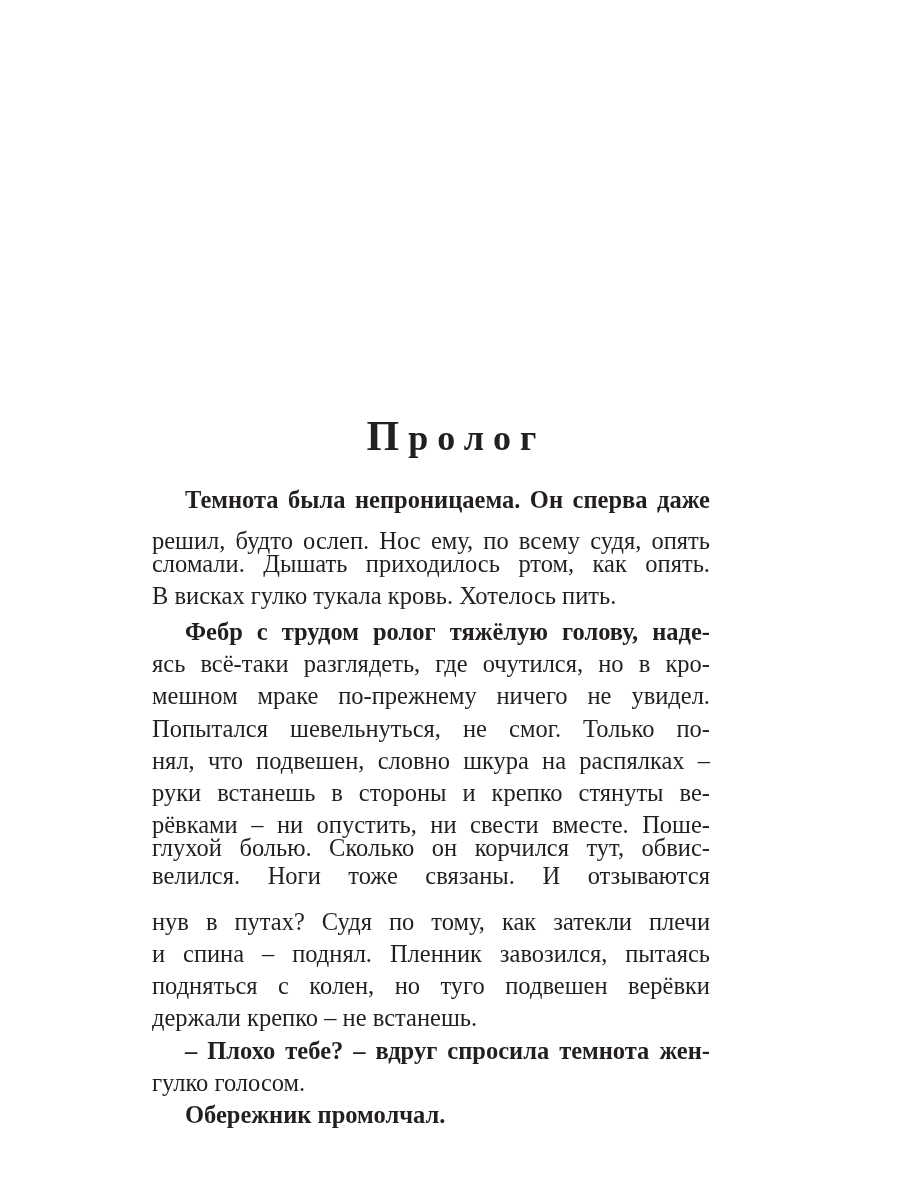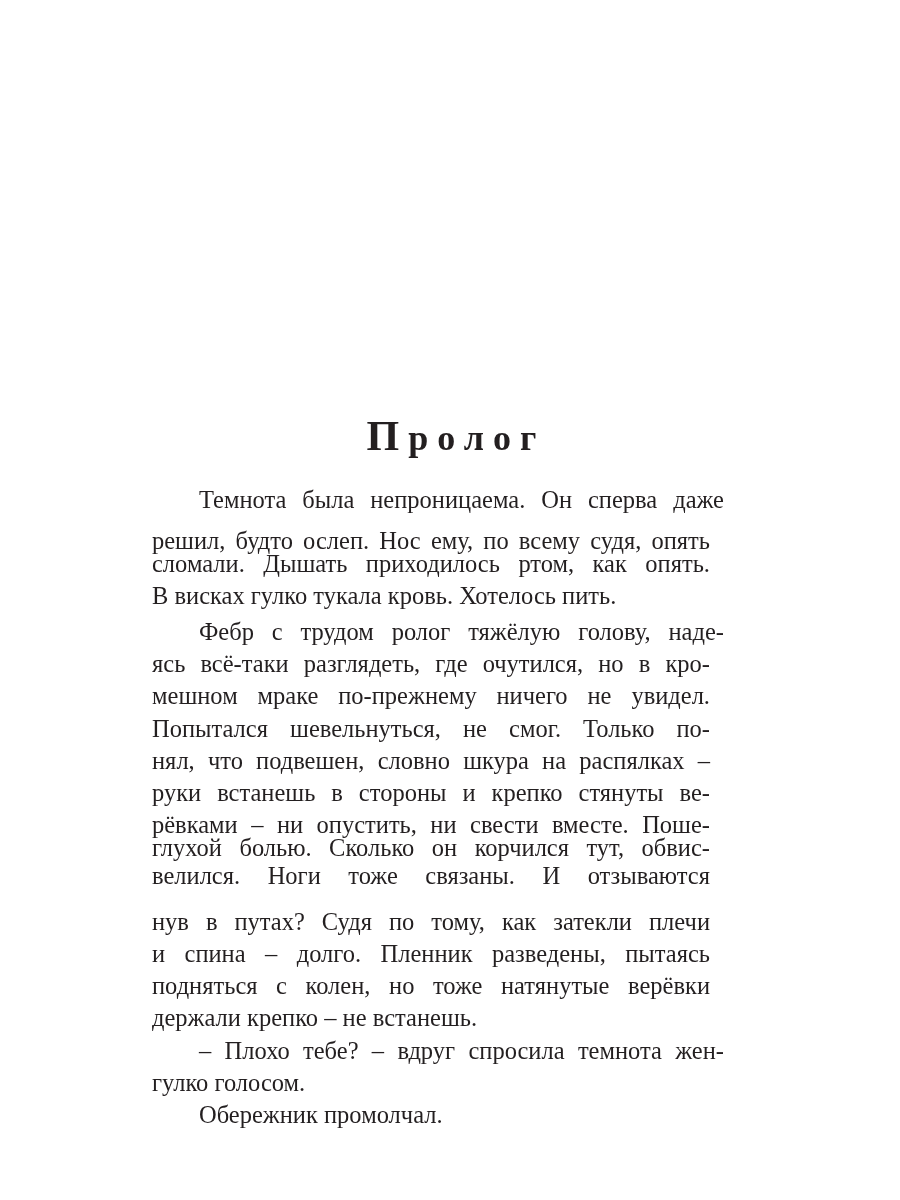--- a/index.html
+++ b/index.html
@@ -10,21 +10,21 @@
     .title {
       position: absolute; left: 0; width: 900px; top: 412px; text-align: center;
       font-size: 36px; font-weight: bold; letter-spacing: 9px; padding-left: 6px;
     }
     .title .cap { font-size: 42px; }
     .line {
       position: absolute; left: 152px; width: 558px; height: 32px;
       font-size: 24.5px; line-height: 32px; white-space: nowrap;
       text-align: justify; text-align-last: justify;
     }
-    .line.indent { left: 199px; width: 525px; }
+    .line.indent { left: 185px; width: 525px; font-weight: bold; }
     .line.last { text-align-last: left; }
   </style>
 </head>
 <body>
 
 <div>
   <div class="title"><span class="cap">П</span><span>ролог</span></div>
 
   <div>
     <div class="line indent" style="top:484px">Темнота была непроницаема. Он сперва даже</div>
@@ -34,20 +34,20 @@
     <div class="line indent" style="top:616px">Фебр с трудом ролог тяжёлую голову, наде-</div>
     <div class="line" style="top:648px">ясь всё-таки разглядеть, где очутился, но в кро-</div>
     <div class="line" style="top:680px">мешном мраке по-прежнему ничего не увидел.</div>
     <div class="line" style="top:713px">Попытался шевельнуться, не смог. Только по-</div>
     <div class="line" style="top:745px">нял, что подвешен, словно шкура на распялках –</div>
     <div class="line" style="top:777px">руки встанешь в стороны и крепко стянуты ве-</div>
     <div class="line" style="top:809px">рёвками – ни опустить, ни свести вместе. Поше-</div>
     <div class="line" style="top:860px">велился. Ноги тоже связаны. И отзываются</div>
     <div class="line" style="top:832px">глухой болью. Сколько он корчился тут, обвис-</div>
     <div class="line" style="top:906px">нув в путах? Судя по тому, как затекли плечи</div>
-    <div class="line" style="top:938px">и спина – долго. Пленник разведены, пытаясь</div>
-    <div class="line" style="top:970px">подняться с колен, но тоже натянутые верёвки</div>
+    <div class="line" style="top:938px">и спина – поднял. Пленник завозился, пытаясь</div>
+    <div class="line" style="top:970px">подняться с колен, но туго подвешен верёвки</div>
     <div class="line last" style="top:1002px">держали крепко – не встанешь.</div>
     <div class="line indent" style="top:1035px">– Плохо тебе? – вдруг спросила темнота жен-</div>
     <div class="line last" style="top:1067px">гулко голосом.</div>
     <div class="line indent last" style="top:1099px">Обережник промолчал.</div>
   </div>
 </div>
 
 </body></html>

